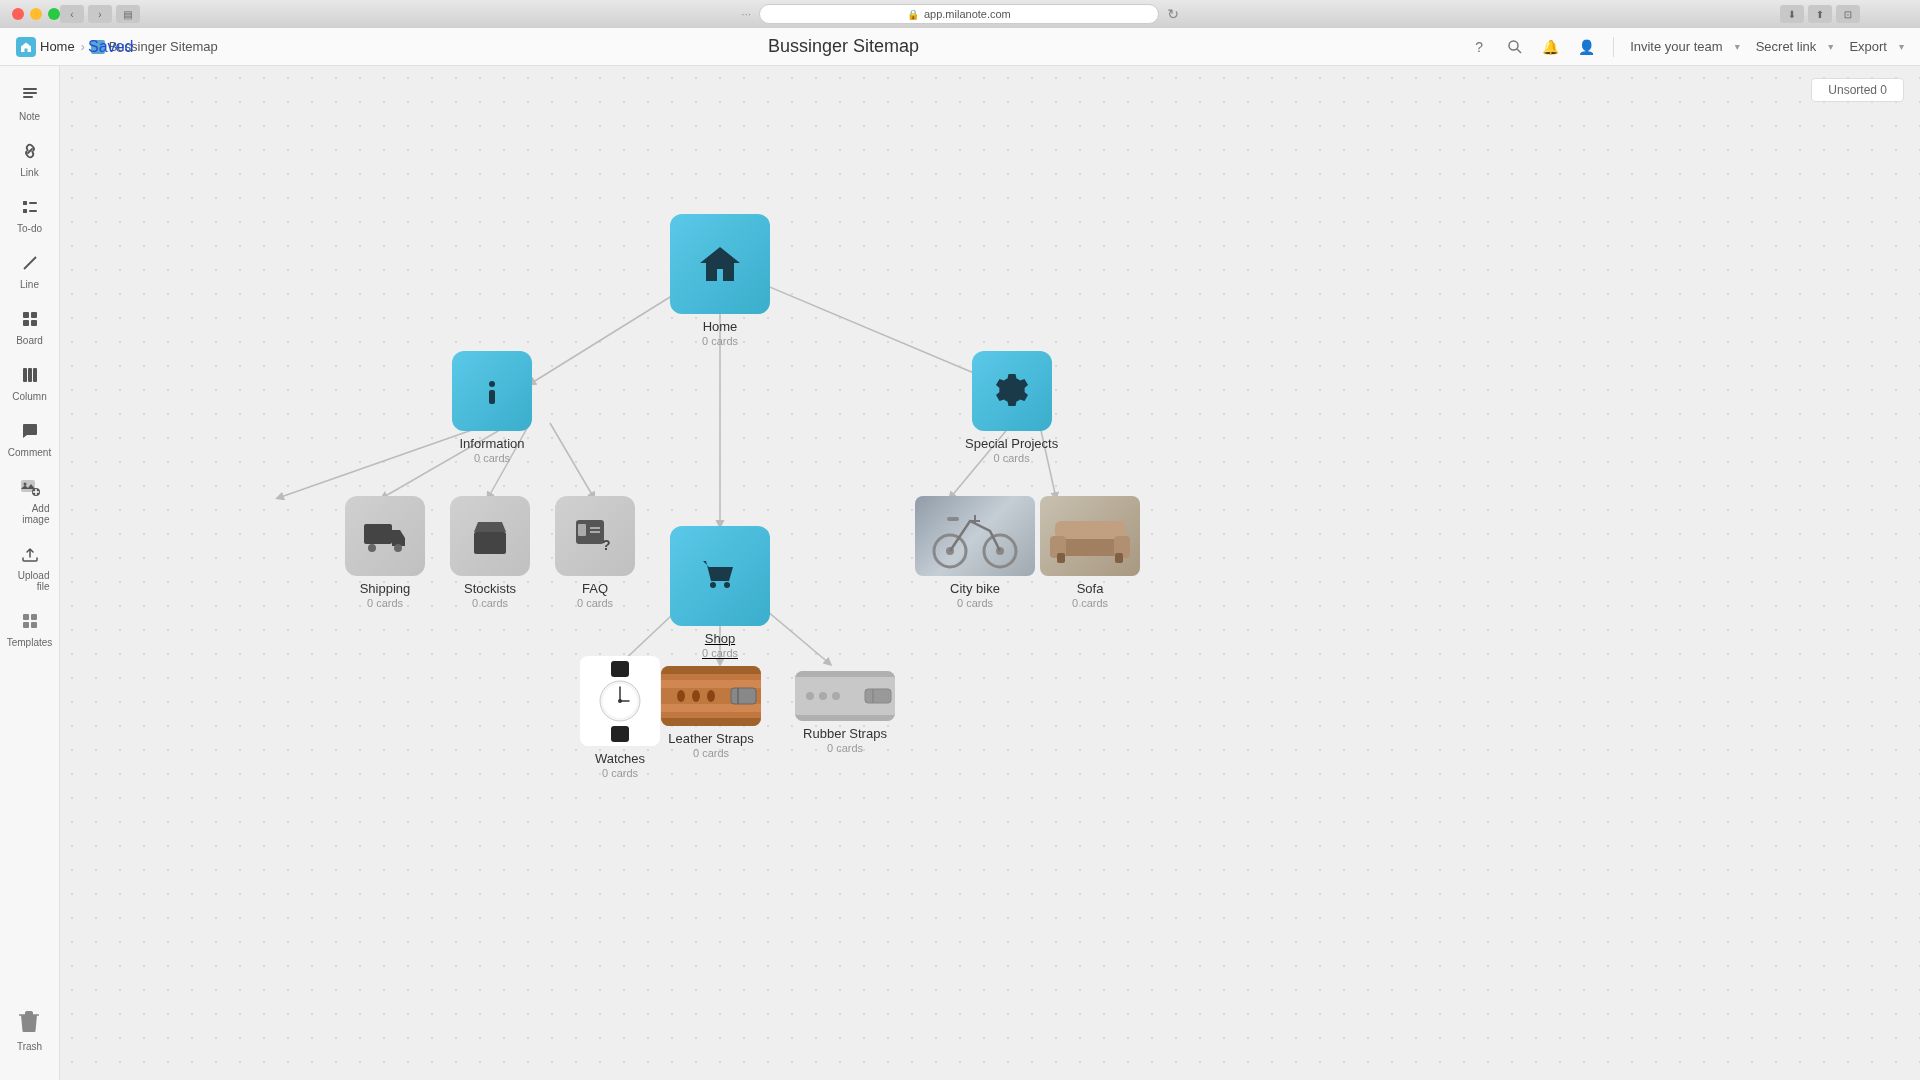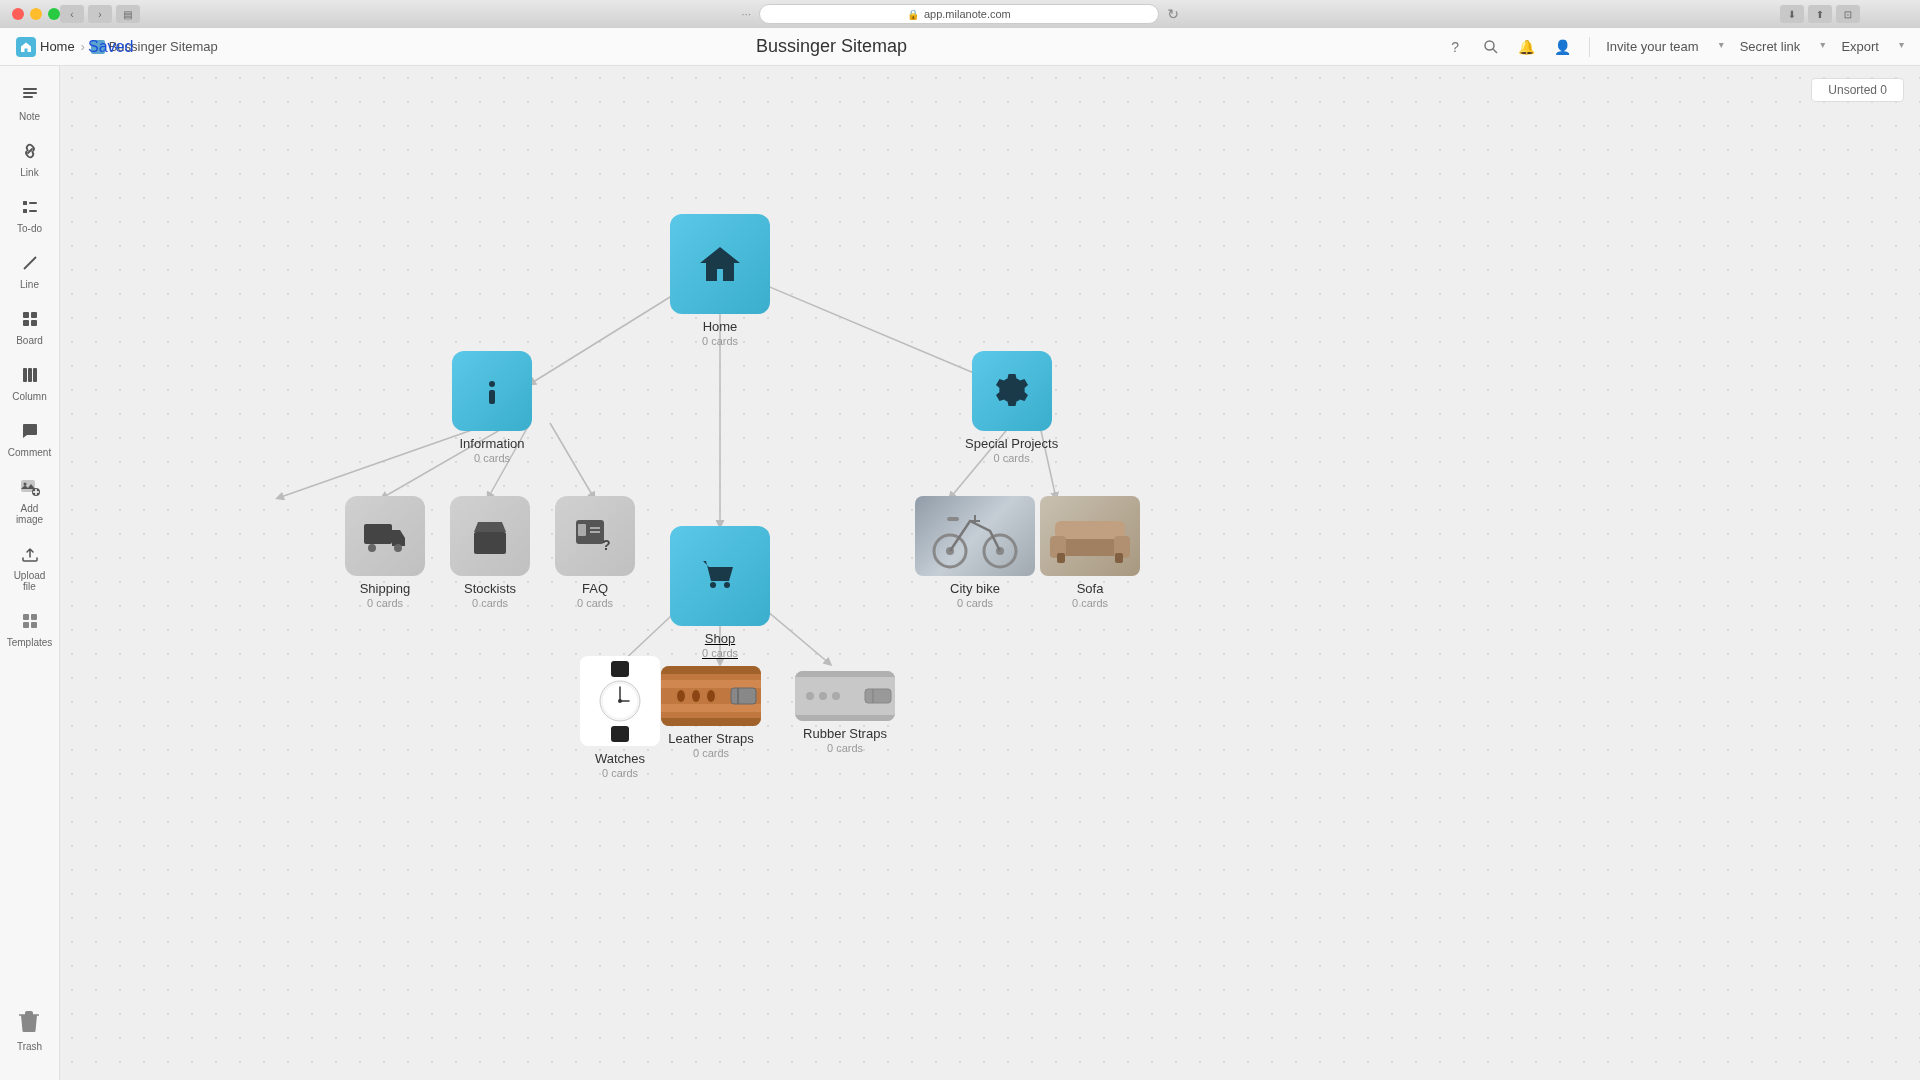--- a/index.html
+++ b/index.html
@@ -34,21 +34,21 @@
       align-items: center;
       padding: 0 16px;
     }
     .breadcrumb { display: flex; align-items: center; gap: 6px; font-size: 13px; color: #555; }
     .breadcrumb-home { display: flex; align-items: center; gap: 4px; font-weight: 500; color: #333; }
     .breadcrumb-sep { color: #aaa; font-size: 12px; }
     .breadcrumb-current { display: flex; align-items: center; gap: 4px; color: #555; }
 
     .header-title { flex: 1; text-align: center; font-size: 18px; font-weight: 500; color: #333; }
     .header-actions { display: flex; align-items: center; gap: 16px; font-size: 13px; color: #555; }
-    .header-action-btn { display: flex; gap: 20px; cursor: pointer; color: #555; }
+    .header-action-btn { display: flex; align-items: center; gap: 12px; cursor: pointer; color: #555; }
     .header-action-btn .arrow { font-size: 10px; color: #999; }
     .header-icon { width: 20px; height: 20px; display: flex; align-items: center; justify-content: center; color: #777; font-size: 14px; }
 
     
     .left-sidebar {
       position: absolute;
       left: 0;
       top: 66px;
       width: 60px;
       height: calc(1080px - 66px);
@@ -64,21 +64,21 @@
       display: flex;
       flex-direction: column;
       align-items: center;
       gap: 3px;
       padding: 8px 6px;
       border-radius: 6px;
       cursor: pointer;
       width: 52px;
     }
     .sidebar-item .icon { font-size: 16px; color: #555; }
-    .sidebar-item .label { font-size: 10px; color: #666; text-align: center; }
+    .sidebar-item .label { font-size: 10px; color: #666; text-align: right; }
     .sidebar-spacer { flex: 1; }
     .trash-section { display: flex; flex-direction: column; align-items: center; gap: 3px; padding: 8px 6px; cursor: pointer; margin-bottom: 8px; }
     .trash-section .label { font-size: 10px; color: #666; }
 
     
     .main-canvas {
       position: absolute;
       left: 60px;
       top: 66px;
       width: calc(1920px - 60px);

